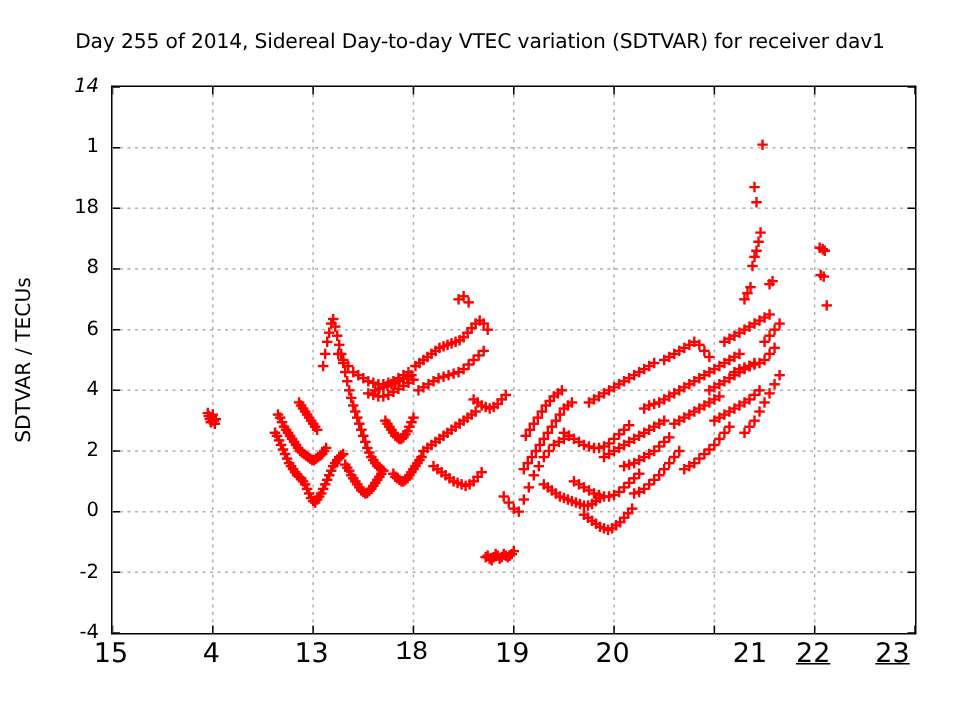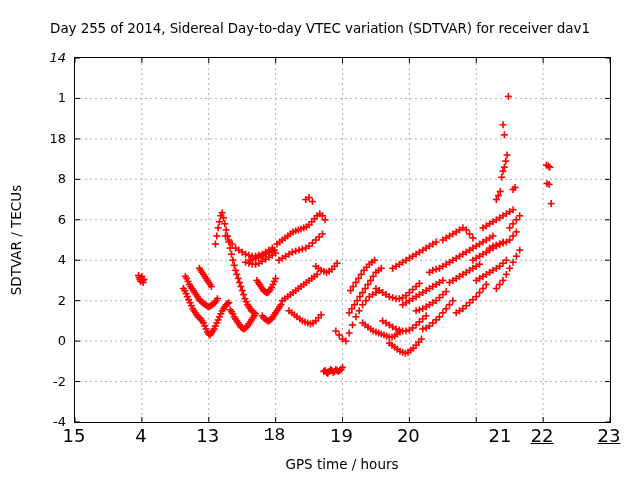--- a/index.html
+++ b/index.html
@@ -121,21 +121,21 @@
 
   <div id="xtick-labels">
       <div class="xtick-label" style="left: 0px;">15</div>
       <div class="xtick-label" style="left: 66.875px;">4</div>
       <div class="xtick-label" style="left: 133.75px;">13</div>
       <div class="xtick-label" style="left: 200.625px; font-family: Liberation Mono, monospace;">18</div>
       <div class="xtick-label" style="left: 267.5px;">19</div>
       <div class="xtick-label" style="left: 334.375px;">20</div>
       <div class="xtick-label" style="left: 400px; margin-left: 26px;">21</div>
       <div class="xtick-label" style="left: 468.125px; text-decoration: underline;">22</div>
-      <div class="xtick-label" style="left: 535px; text-decoration: underline;">23</div>
+      <div class="xtick-label" style="left: 521px; text-decoration: underline;">23</div>
     </div>
 
   <div id="plot-area">
     <svg id="grid-svg" viewBox="0 0 535 364" preserveAspectRatio="none">
         <line x1="66.875" x2="66.875" y1="0" y2="364" stroke="#b0b0b0" stroke-width="1" stroke-dasharray="2,3"></line>
         <line x1="133.75" x2="133.75" y1="0" y2="364" stroke="#b0b0b0" stroke-width="1" stroke-dasharray="2,3"></line>
         <line x1="200.625" x2="200.625" y1="0" y2="364" stroke="#b0b0b0" stroke-width="1" stroke-dasharray="2,3"></line>
         <line x1="267.5" x2="267.5" y1="0" y2="364" stroke="#b0b0b0" stroke-width="1" stroke-dasharray="2,3"></line>
         <line x1="334.375" x2="334.375" y1="0" y2="364" stroke="#b0b0b0" stroke-width="1" stroke-dasharray="2,3"></line>
         <line x1="401.25" x2="401.25" y1="0" y2="364" stroke="#b0b0b0" stroke-width="1" stroke-dasharray="2,3"></line>
@@ -1268,17 +1268,16 @@
           <line x1="468.63749999999993" x2="475.63749999999993" y1="125.37777777777777" y2="125.37777777777777"></line>
           <line x1="472.13749999999993" x2="472.13749999999993" y1="121.87777777777777" y2="128.87777777777777"></line>
           <line x1="470.64375" x2="477.64375" y1="126.38888888888889" y2="126.38888888888889"></line>
           <line x1="474.14375" x2="474.14375" y1="122.88888888888889" y2="129.88888888888889"></line>
           <line x1="472.6500000000001" x2="479.6500000000001" y1="145.59999999999997" y2="145.59999999999997"></line>
           <line x1="476.1500000000001" x2="476.1500000000001" y1="142.09999999999997" y2="149.09999999999997"></line>
         </g>
       </svg>
   </div>
 
-  <div id="xaxis-label">GPS time / hours</div>
 
   <div id="yaxis-label">SDTVAR / TECUs</div>
 
 </div>
 
 </body></html>

